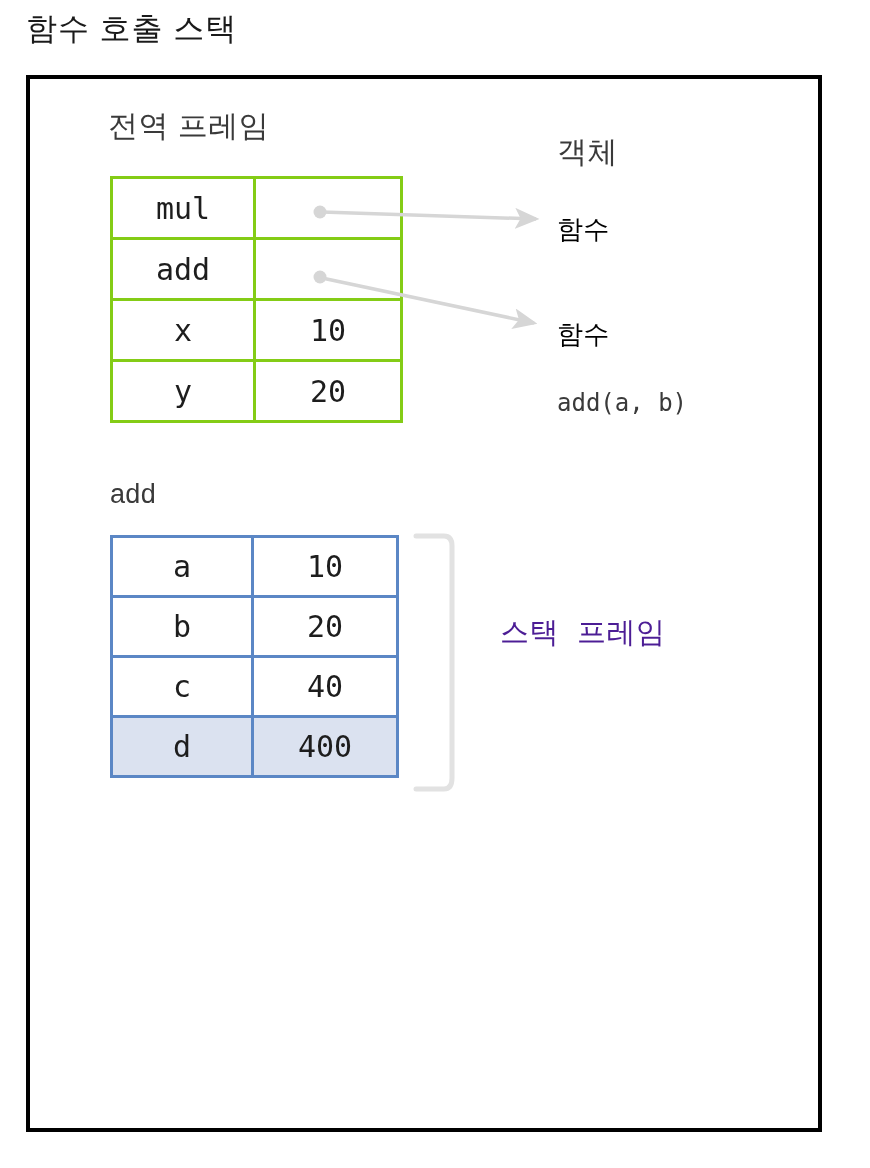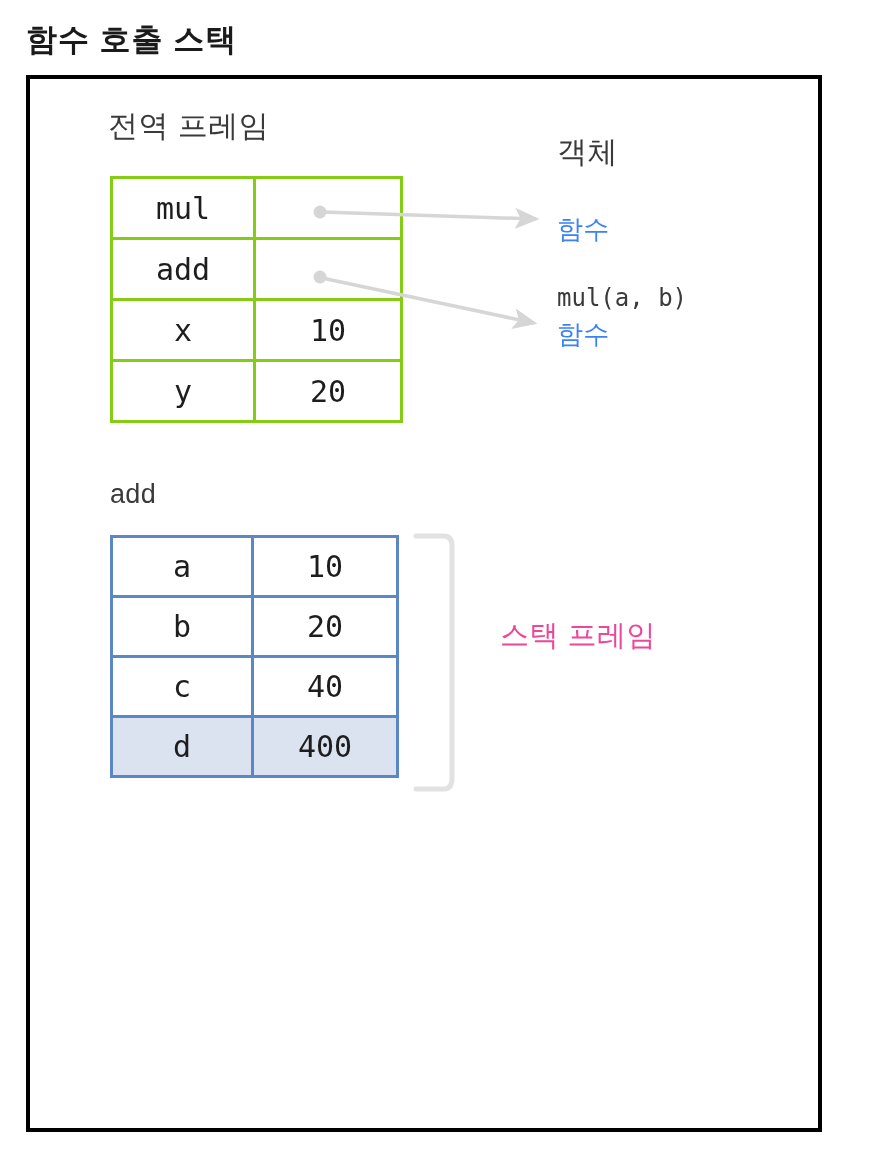--- a/index.html
+++ b/index.html
@@ -14,26 +14,25 @@
     font-family: "Liberation Sans", sans-serif;
     overflow: hidden;
   }
 
   
   .page-title {
     position: absolute;
     left: 26px;
     top: 8px;
     font-size: 31px;
-    font-weight: bold;
+    font-weight: normal;
     color: #1a1a1a;
     letter-spacing: 1px;
     line-height: 42px;
     white-space: pre;
-    margin-top: 11px;
   }
 
   
   .slide-frame {
     position: absolute;
     left: 26px;
     top: 75px;
     width: 796px;
     height: 1057px;
     border: 4px solid #000000;
@@ -61,24 +60,25 @@
     white-space: pre;
     letter-spacing: 0.3px;
   }
   .label-add-frame { left: 110px; top: 478px; }
 
   .stack-frame-label {
     position: absolute;
     left: 500px;
     top: 617px;
     font-size: 29px;
-    color: #ec4899;
+    color: #4c1d95;
     line-height: 36px;
     white-space: pre;
     letter-spacing: 0.5px;
+    font-family: Liberation Mono, monospace;
   }
 
   
   .vtable {
     position: absolute;
     border-collapse: collapse;
     table-layout: fixed;
   }
   .vtable td {
     padding: 0;
@@ -119,21 +119,21 @@
   }
 
   
   .obj-entry {
     position: absolute;
     left: 557px;
     white-space: pre;
   }
   .obj-entry .obj-kind {
     font-size: 26px;
-    color: #3b82f6;
+    color: #000000;
     line-height: 34px;
     letter-spacing: 0.3px;
   }
   .obj-entry .obj-sig {
     font-family: "DejaVu Sans Mono", "Liberation Mono", monospace;
     font-size: 24px;
     color: #3a3a3a;
     line-height: 32px;
   }
   .obj-mul { top: 176px; }
@@ -176,25 +176,25 @@
     </tr>
     <tr>
       <td class="col-name">y</td>
       <td class="col-val">20</td>
     </tr>
   </tbody>
 </table>
 
 <div class="obj-entry obj-mul">
   <div class="obj-kind">함수</div>
-  <div class="obj-sig">mul(a, b)</div>
 </div>
 
 <div class="obj-entry obj-add">
   <div class="obj-kind">함수</div>
+  <div class="obj-sig">add(a, b)</div>
 </div>
 
 <div class="sub-label label-add-frame">add</div>
 
 <table class="vtable table-stack">
   <tbody>
     <tr>
       <td class="col-name">a</td>
       <td class="col-val">10</td>
     </tr>

